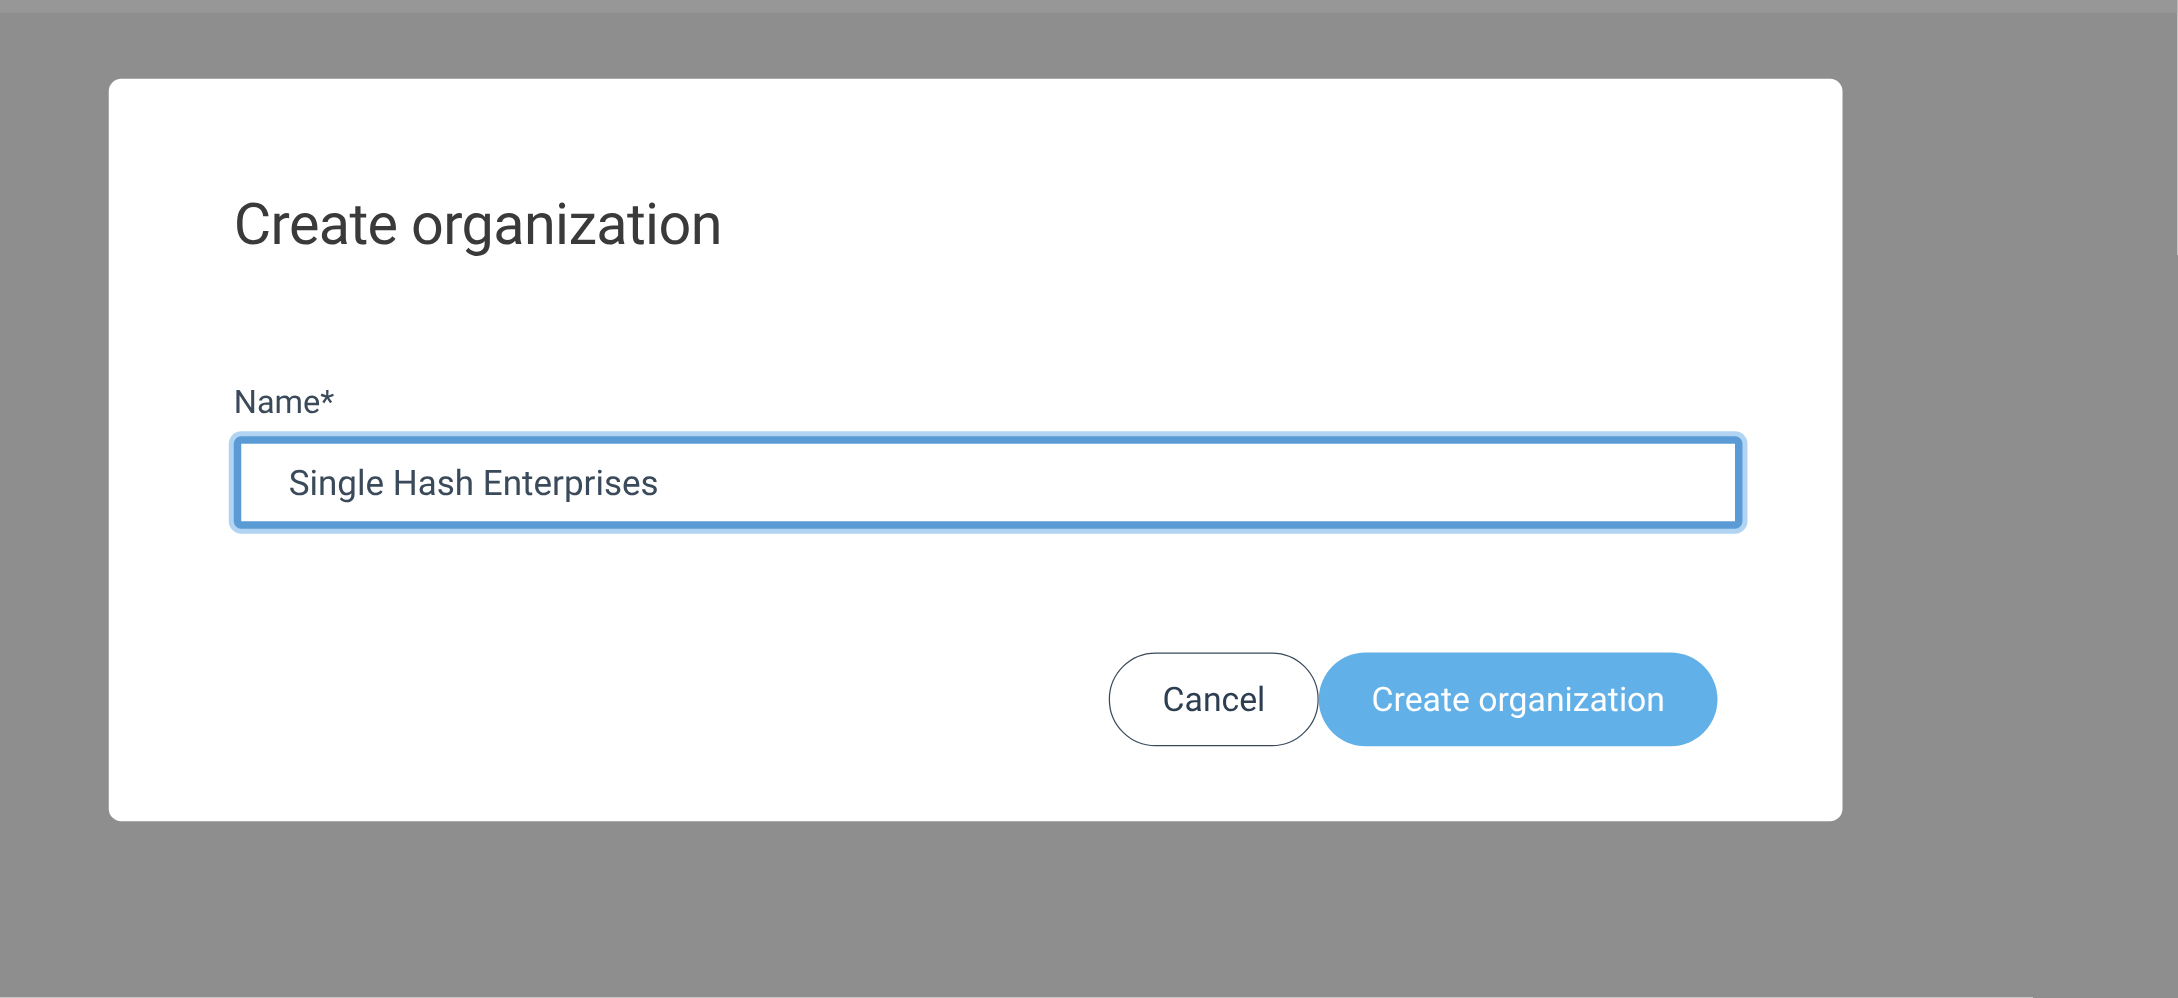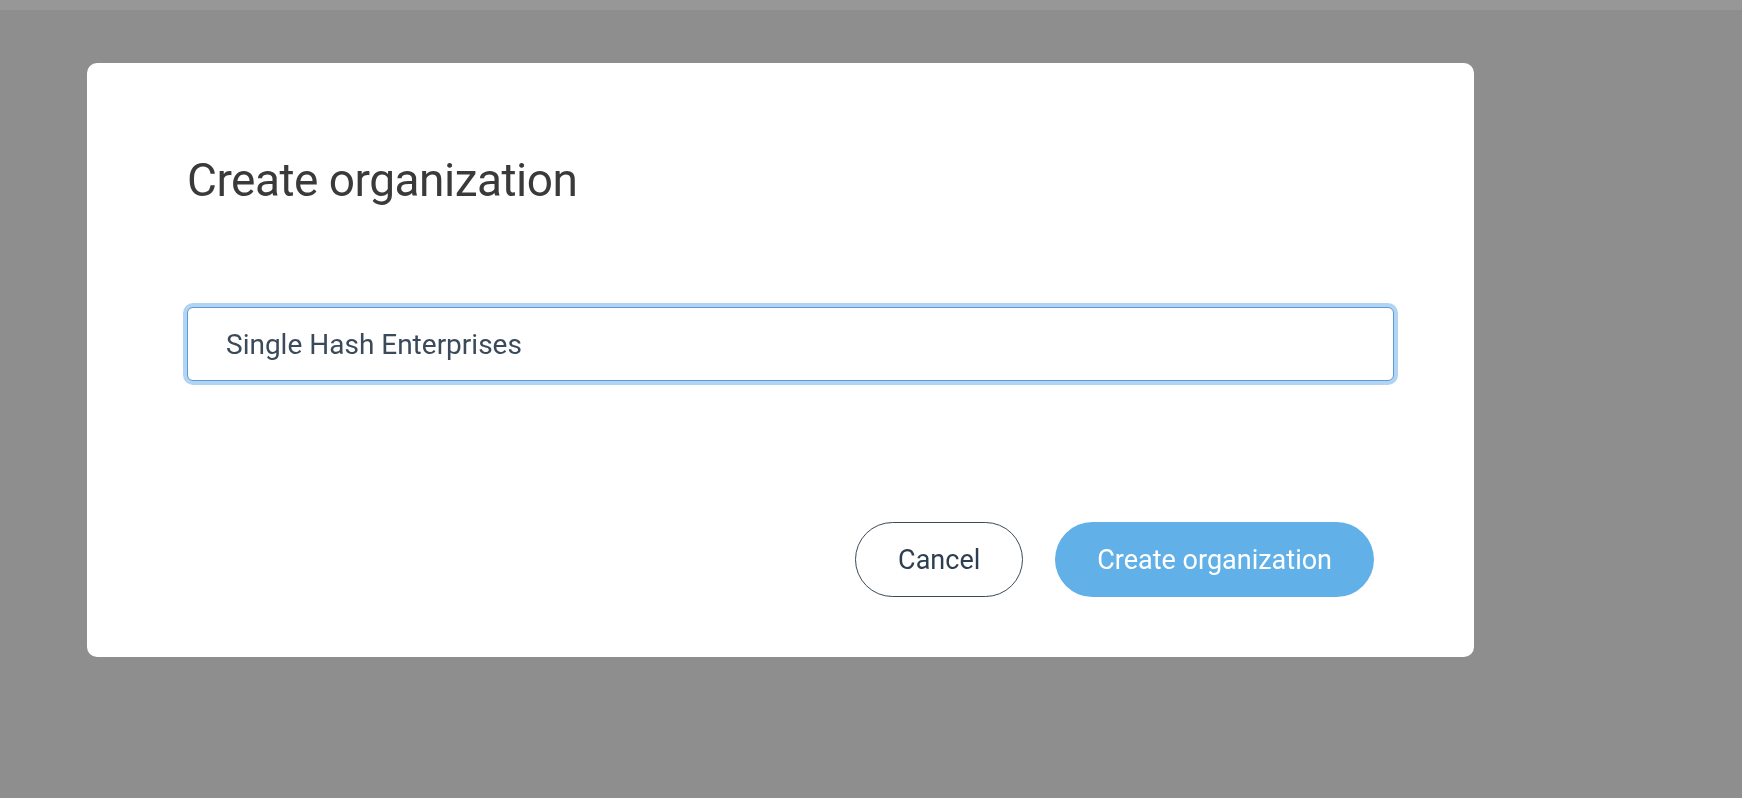--- a/index.html
+++ b/index.html
@@ -43,36 +43,35 @@
     .field-label {
       font-size: 26px;
       font-weight: 400;
       color: #3a4a5a;
       margin-bottom: 12px;
       display: block;
     }
     .text-input {
       width: 100%;
       height: 74px;
-      border: 1px solid #fca5a5;
+      border: 6px solid #fca5a5;
       border-radius: 6px;
       padding: 0 38px;
       font-size: 28px;
       color: #3a4a5a;
       font-family: inherit;
       outline: none;
       box-shadow: 0 0 0 4px rgba(100, 170, 230, 0.5);
       border-color: #5b9bd5;
     }
     .button-row {
       position: absolute;
       bottom: 60px;
       right: 100px;
       display: flex;
-      gap: 32px;
       align-items: center;
     }
     .btn {
       height: 75px;
       border-radius: 40px;
       font-size: 27px;
       font-weight: 400;
       font-family: inherit;
       cursor: pointer;
       display: inline-flex;
@@ -94,19 +93,20 @@
     }
   </style>
 </head>
 <body>
 
 <div class="top-bar"></div>
 
 <div class="modal">
   <h1 class="modal-title">Create organization</h1>
 
+  <label class="field-label">Name*</label>
   <input type="text" class="text-input" value="Single Hash Enterprises" style="">
 
   <div class="button-row">
     <button class="btn btn-secondary">Cancel</button>
     <button class="btn btn-primary">Create organization</button>
   </div>
 </div>
 
 </body></html>

